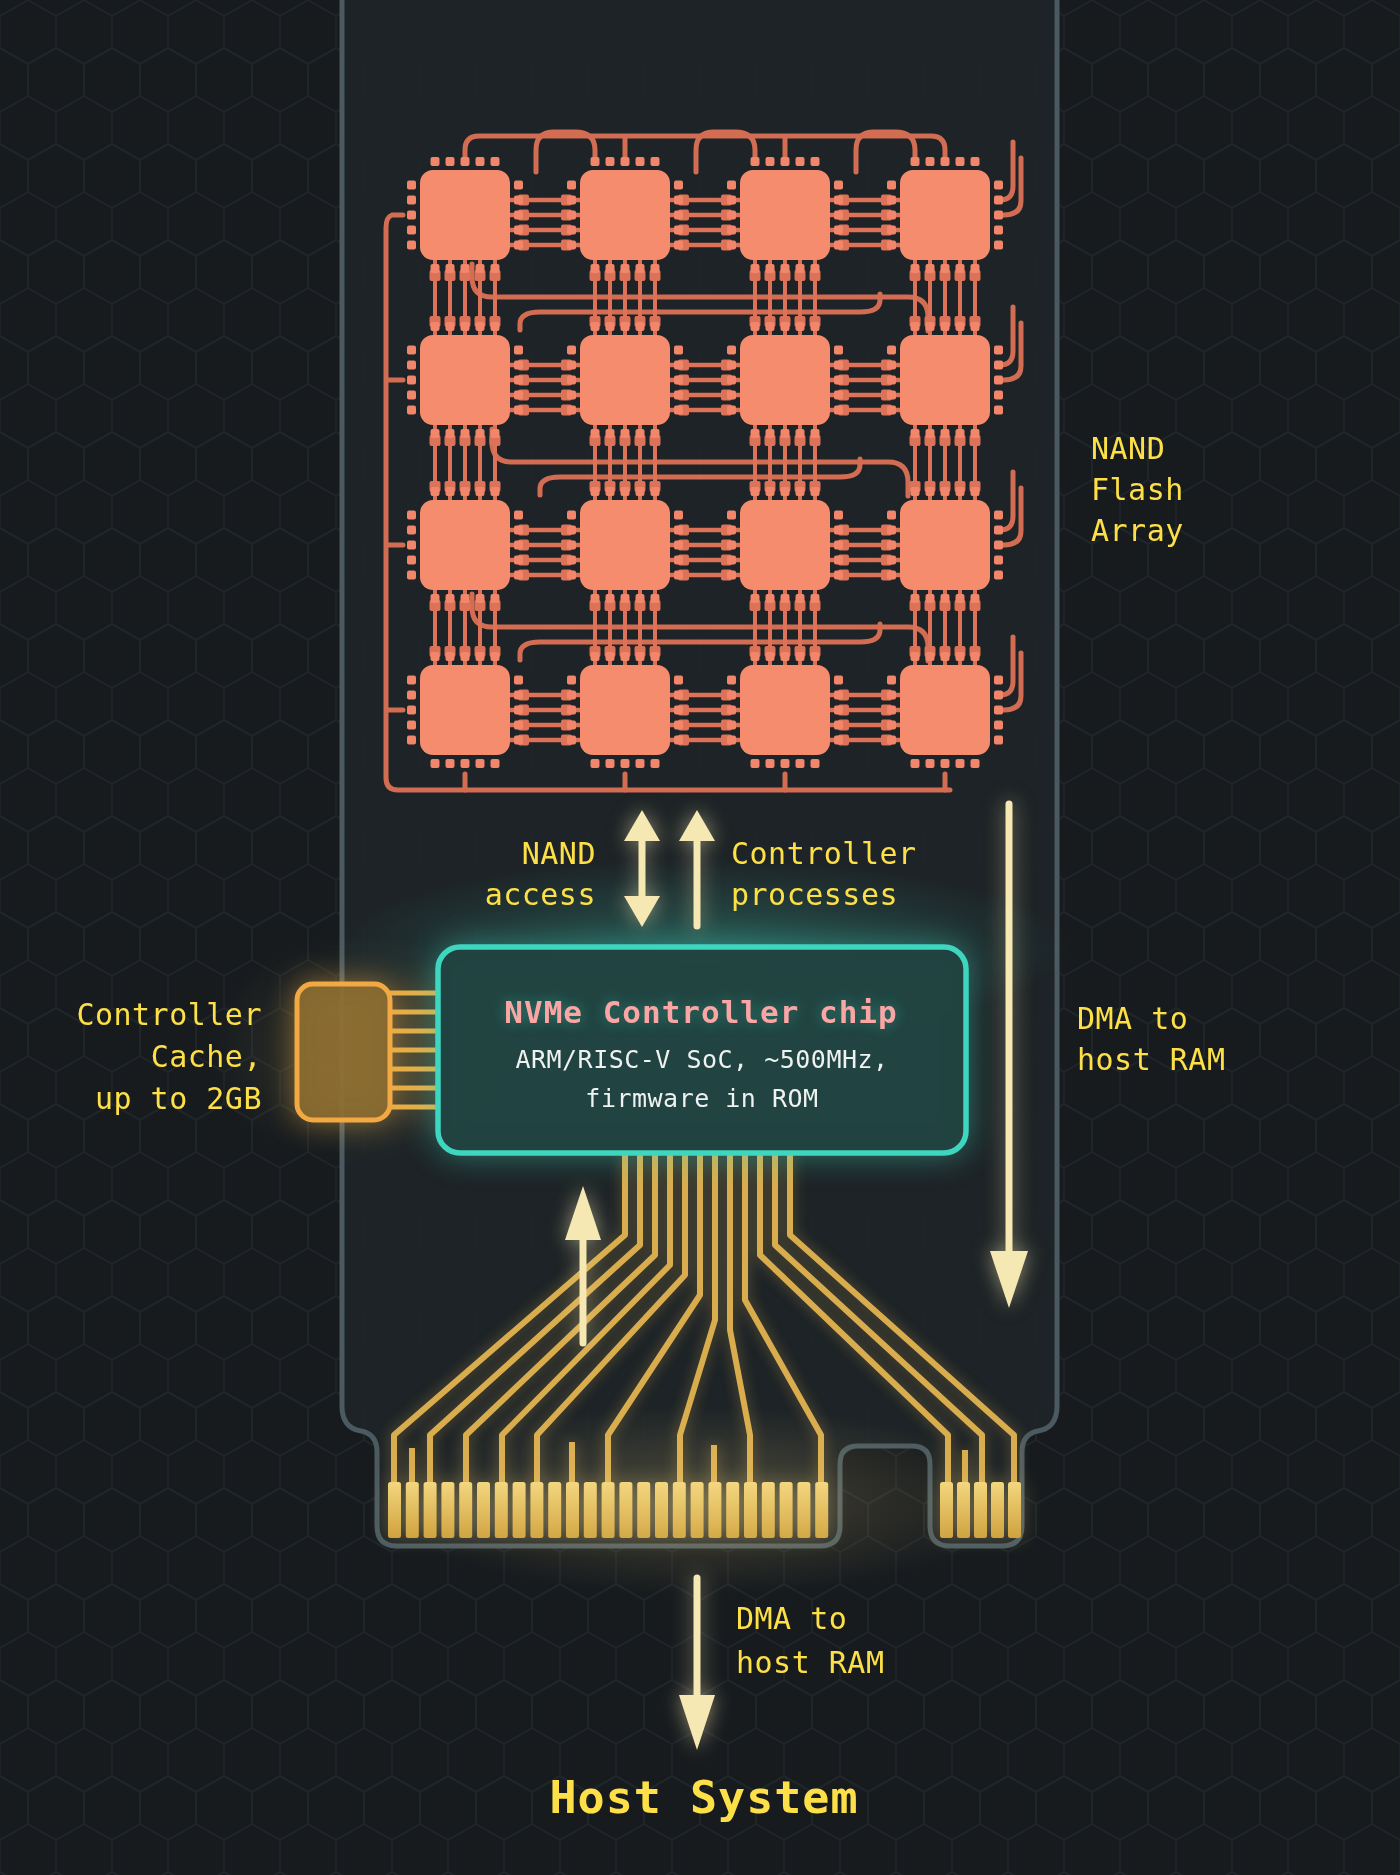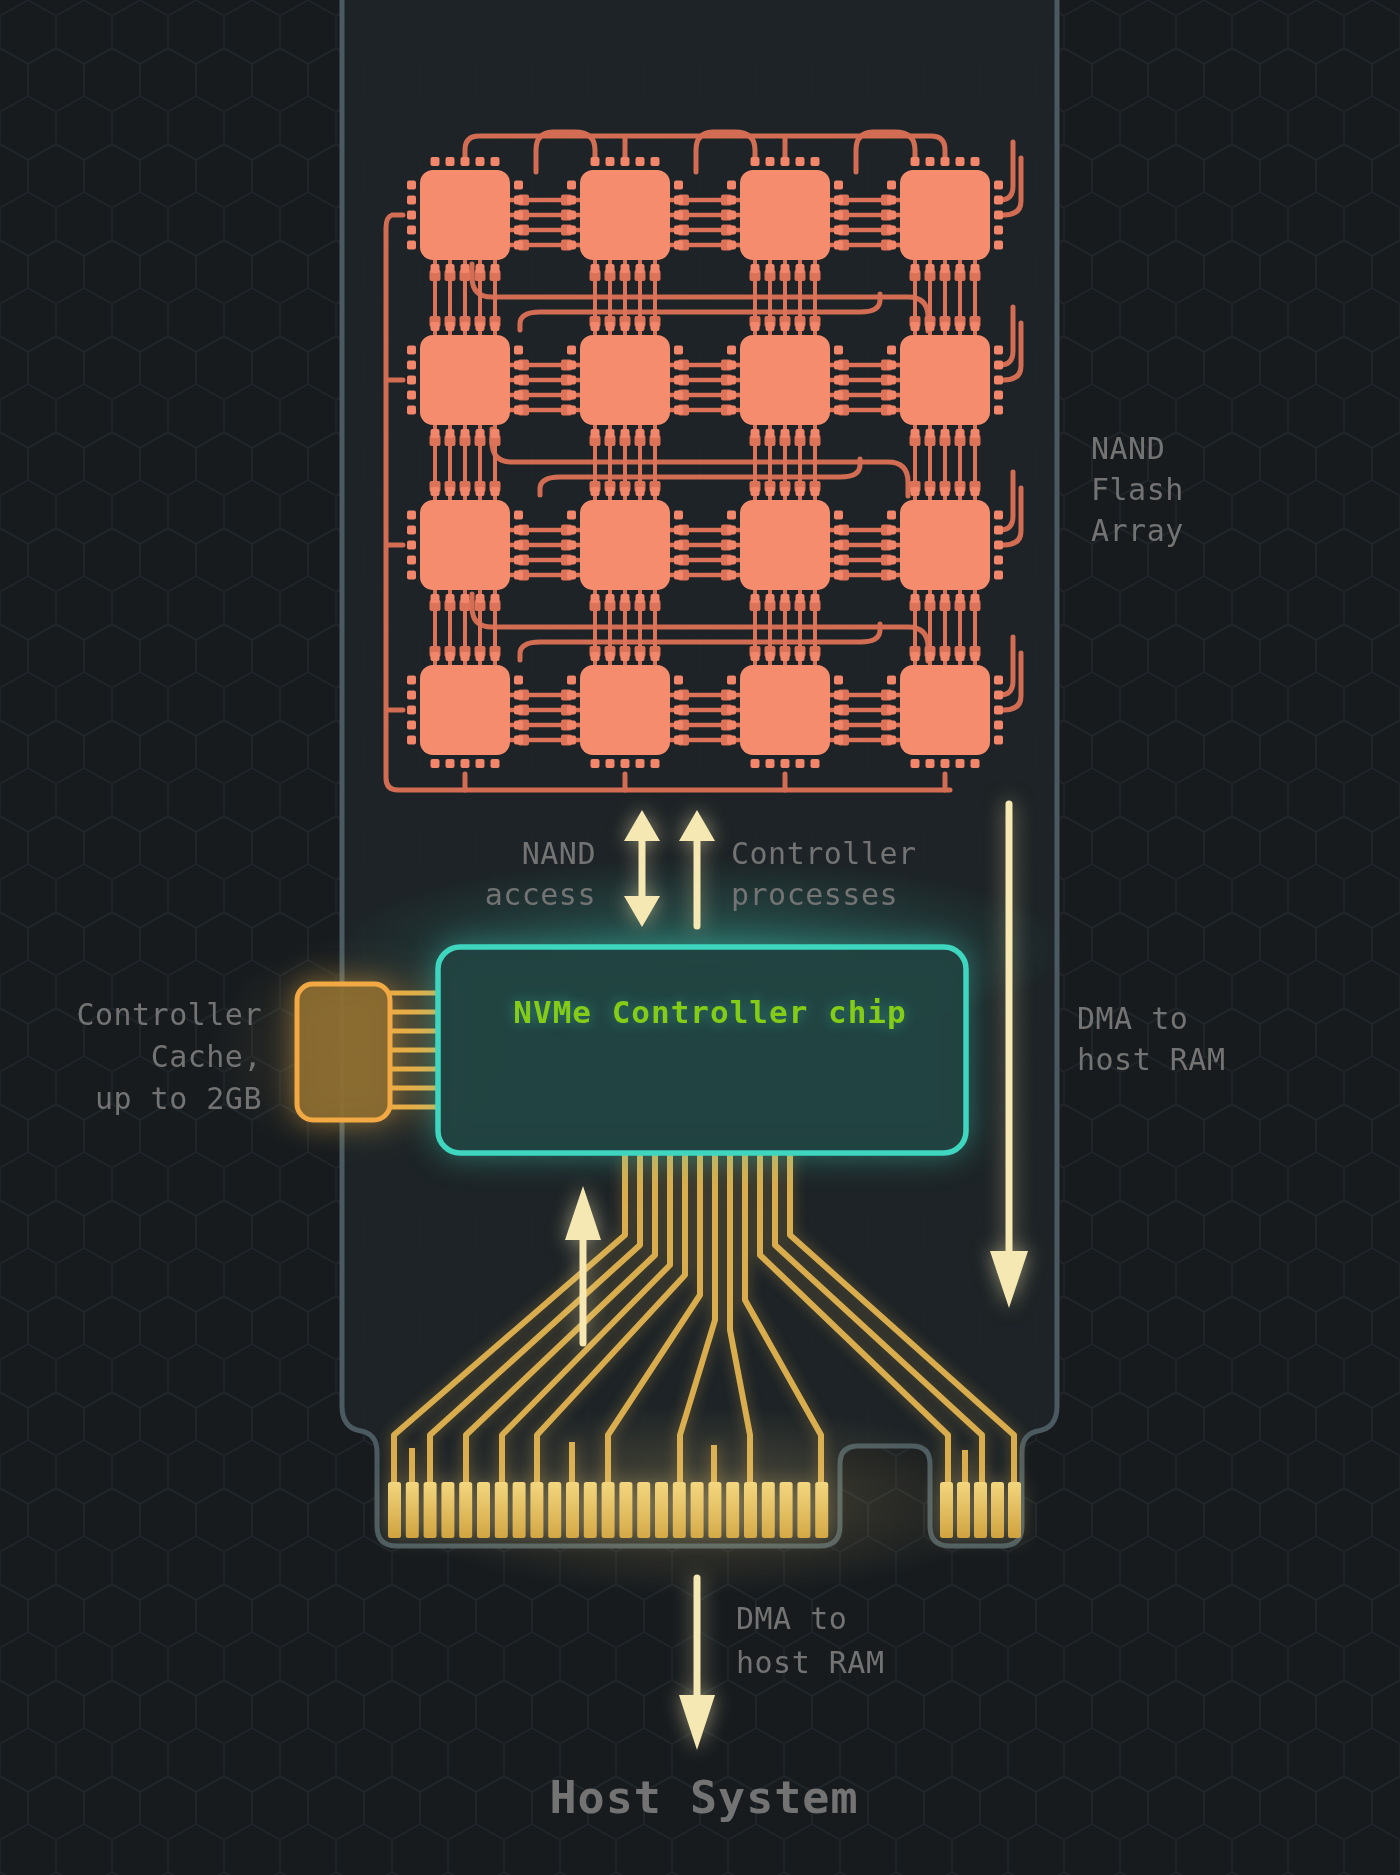--- a/index.html
+++ b/index.html
@@ -1,28 +1,28 @@
 <!DOCTYPE html>
 <html><head>
 <meta charset="utf-8">
 <style>
   html,body{margin:0;padding:0;background:#12161a;}
   #stage{position:relative;width:1400px;height:1875px;overflow:hidden;
          font-family:"DejaVu Sans Mono",monospace;background:#171b1e;}
   #stage svg{position:absolute;inset:0;display:block;}
-  .label{position:absolute;color:#737373;white-space:pre-line;
+  .label{position:absolute;color:#fde047;white-space:pre-line;
          font-size:30px;line-height:41px;letter-spacing:.5px;}
   .right{text-align:right;}
   .center{text-align:center;}
   #lab-nand-array{left:1091px;top:428px;}
   #lab-nand-access{left:386px;top:833px;width:210px;}
   #lab-ctrl-proc{left:731px;top:833px;}
   #lab-cache{left:30px;top:994px;width:232px;line-height:42px;}
-  #ctrl-title{left:446px;top:992px;width:528px;font-size:31px;line-height:40px;
-              font-weight:bold;color:#84cc16;letter-spacing:1px;
+  #ctrl-title{left:437px;top:992px;width:528px;font-size:31px;line-height:40px;
+              font-weight:bold;color:#fca5a5;letter-spacing:1px;
               text-shadow:0 0 14px rgba(69,217,193,.45);}
   #ctrl-sub{left:438px;top:1040px;width:528px;font-size:25px;line-height:39px;color:#eef2f0;}
   #lab-dma-right{left:1077px;top:998px;}
   #lab-host-sends{left:300px;top:1219px;width:260px;line-height:42px;}
   #lab-pcie{left:1078px;top:1456px;line-height:45px;}
   #lab-dma-bottom{left:736px;top:1597px;line-height:44px;}
   #lab-host-system{left:400px;top:1770px;width:608px;font-size:45px;line-height:56px;
                    font-weight:bold;letter-spacing:1px;}
   .glow-teal{filter:drop-shadow(0 0 16px rgba(64,220,195,.45));}
   .glow-warm{filter:drop-shadow(0 0 14px rgba(244,180,70,.5));}
@@ -268,18 +268,20 @@
 Flash
 Array</div>
 <div class="label right" id="lab-nand-access">NAND
 access</div>
 <div class="label" id="lab-ctrl-proc">Controller
 processes</div>
 <div class="label right" id="lab-cache">Controller
 Cache,
 up to 2GB</div>
 <div class="label center" id="ctrl-title">NVMe Controller chip</div>
+<div class="label center" id="ctrl-sub">ARM/RISC-V SoC, ~500MHz,
+firmware in ROM</div>
 <div class="label" id="lab-dma-right">DMA to
 host RAM</div>
 <div class="label" id="lab-dma-bottom">DMA to
 host RAM</div>
 <div class="label center" id="lab-host-system">Host System</div>
 </div>
 
 </body></html>

